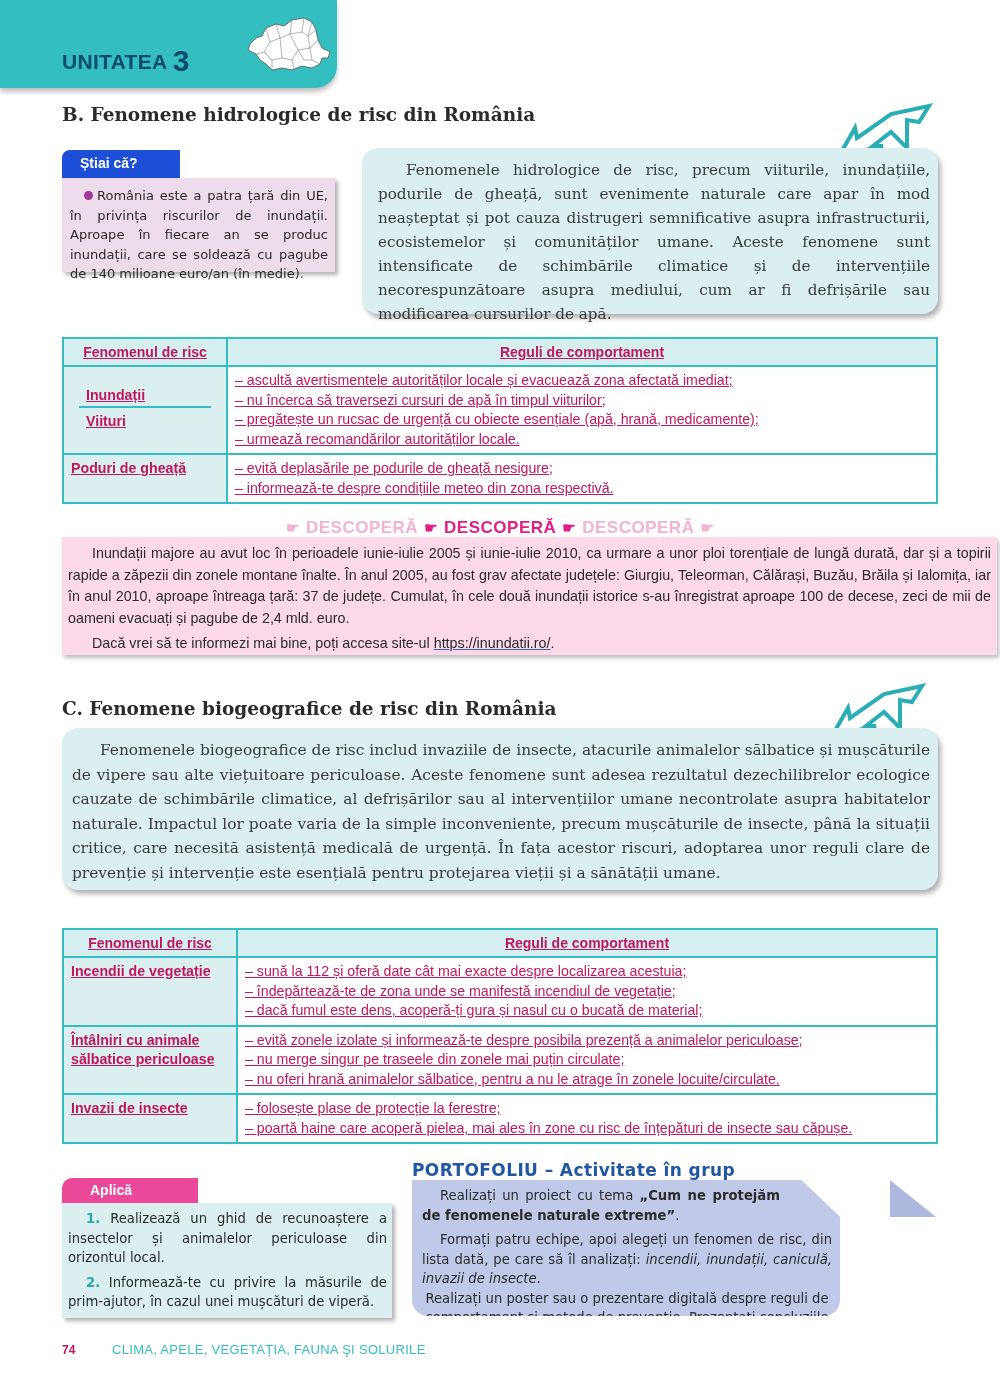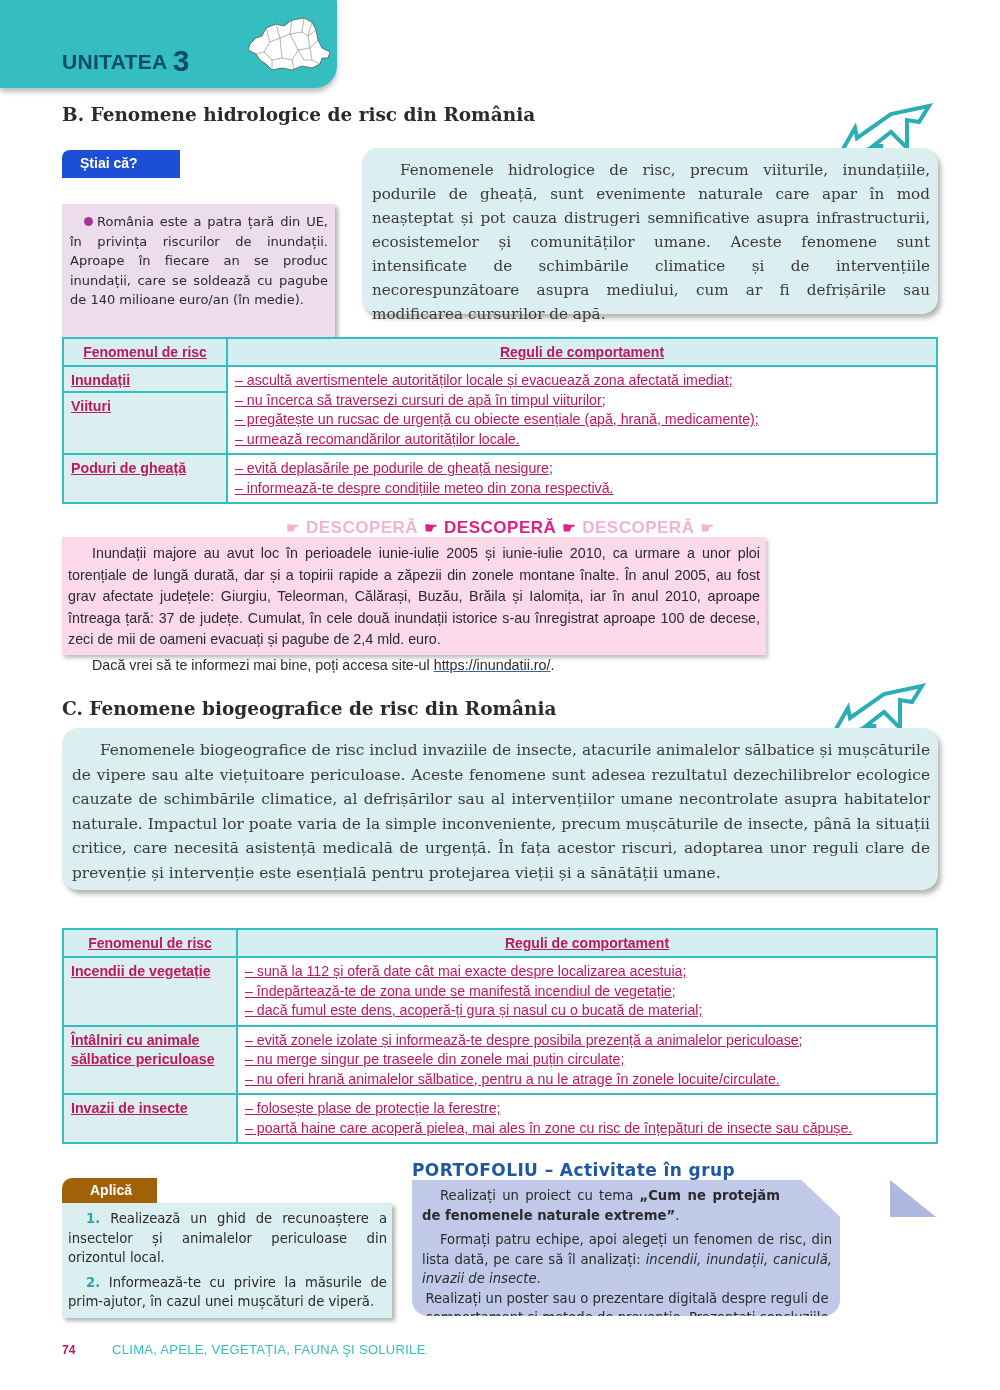--- a/index.html
+++ b/index.html
@@ -27,72 +27,72 @@
   .arrow-icon { position: absolute; width: 105px; height: 62px; }
 
   
   .stiai-tab {
     position: absolute; left: 62px; top: 150px; width: 118px; height: 28px;
     background: #1d4ed8; color: #fff; font-weight: bold; font-size: 14px;
     padding: 5px 0 0 18px; border-top-left-radius: 8px;
     font-family: "Liberation Sans", sans-serif;
   }
   .stiai-box {
-    position: absolute; left: 62px; top: 178px; width: 273px; height: 138px;
+    position: absolute; left: 62px; top: 178px; width: 273px; height: 94px;
     background: #ecdcec; padding: 8px 7px 0 8px;
     font-size: 13px; line-height: 19.5px; text-align: justify;
     box-shadow: 3px 3px 4px rgba(0,0,0,0.3);
-    font-family: "DejaVu Sans", sans-serif; color: #2b2b2b; margin-top: 26px;
+    font-family: "DejaVu Sans", sans-serif; color: #2b2b2b;
   }
   .bullet { display: inline-block; width: 9px; height: 9px; border-radius: 50%; background: #a0379a; margin: 0 4px 0 14px; }
 
   .intro-box {
     position: absolute; background: #dbeef0; border-radius: 16px;
     box-shadow: 3px 4px 5px rgba(0,0,0,0.3);
     font-family: "DejaVu Serif", serif; color: #3a3a3a; text-align: justify;
   }
   .intro-box p { text-indent: 28px; }
 
   table.rules {
     position: absolute; left: 62px; border-collapse: collapse;
     font-family: "Liberation Sans", sans-serif; font-size: 14.2px; color: #be185d; text-decoration: underline;
   }
   table.rules th {
     background: #d5eef0; border: 2px solid #34bec0; font-weight: bold;
     height: 28px; font-size: 14px;
   }
   table.rules td { border: 2px solid #34bec0; vertical-align: top; padding: 4px 7px; line-height: 19.5px; }
   table.rules td.phen { background: #dbeef0; font-weight: bold; }
-  table.rules td.phen.split { padding: 0; }
+  table.rules td.phen.split { padding: 15px; }
   .split-cell > div { padding: 4px 7px; }
   .split-cell > div:first-child { border-bottom: 2px solid #34bec0; height: 26px; }
 
   .descopera-row {
     position: absolute; left: 280px; top: 518px; width: 470px; height: 22px;
     font-family: "Liberation Sans", sans-serif; font-weight: bold; font-size: 17px;
     letter-spacing: 0.5px; white-space: nowrap;
   }
   .desc-faint { color: #f2b2d2; }
   .desc-strong { color: #e01e86; }
   .hand { font-size: 15px; margin: 0 6px; color: #f2b2d2; }
   .hand.strong { color: #e01e86; }
 
   .descopera-box {
-    position: absolute; left: 62px; top: 537px; width: 704px; height: 118px;
+    position: absolute; left: 62px; top: 537px; width: 935px; height: 118px;
     background: #fbd9e8; padding: 6px 6px 0 6px;
     font-family: "Liberation Sans", sans-serif; font-size: 14.3px; line-height: 21.5px; color: #2b2b2b;
     text-align: justify; box-shadow: 2px 3px 4px rgba(0,0,0,0.25);
   }
   .descopera-box p { text-indent: 24px; }
   .descopera-box p + p { margin-top: 4px; }
   .link { color: #2b2b2b; text-decoration: underline; text-decoration-color: #3b5fb0; }
 
   .aplica-tab {
-    position: absolute; left: 62px; top: 1178px; width: 95px; height: 26px;
-    background: #a16207; color: #fff; font-weight: bold; font-size: 14px;
+    position: absolute; left: 62px; top: 1178px; width: 136px; height: 26px;
+    background: #ec4899; color: #fff; font-weight: bold; font-size: 14px;
     padding: 4px 0 0 28px; border-top-left-radius: 10px;
     font-family: "Liberation Sans", sans-serif;
   }
   .aplica-box {
     position: absolute; left: 62px; top: 1203px; width: 330px; height: 115px;
     background: #dbeef0; padding: 6px 5px 0 6px;
     font-size: 13.2px; line-height: 19.5px; text-align: justify;
     box-shadow: 3px 3px 4px rgba(0,0,0,0.3); color: #2b2b2b;
   }
   .aplica-box p { text-indent: 18px; }
@@ -140,21 +140,21 @@
 
 <svg class="arrow-icon" style="left:835px; top:98px;" viewBox="0 0 105 62">
   <path d="M4,58 L20,30 L22,40 L56,16 L94,8 L84,24 L72,22 L72,50 L56,34 L38,48 L48,48 Z" fill="#ffffff" stroke="#2aaeb5" stroke-width="4" stroke-linejoin="miter"></path>
 </svg>
 
 <div class="stiai-tab">Știai că?</div>
 <div class="stiai-box">
   <span class="bullet"></span><span>România este a patra țară din UE, în privința riscurilor de inundații. Aproape în fiecare an se produc inundații, care se soldează cu pagube de 140 milioane euro/an (în medie).</span>
 </div>
 
-<div class="intro-box" style="left:362px; top:148px; width:576px; height:166px; padding:10px 8px 0 10px; font-size:15.2px; line-height:24px;">
+<div class="intro-box" style="left:362px; top:148px; width:576px; height:166px; padding:10px 8px 0 16px; font-size:15.2px; line-height:24px;">
   <p>Fenomenele hidrologice de risc, precum viiturile, inundațiile, podurile de gheață, sunt evenimente naturale care apar în mod neașteptat și pot cauza distrugeri semnificative asupra infrastructurii, ecosistemelor și comunităților umane. Aceste fenomene sunt intensificate de schimbările climatice și de intervențiile necorespunzătoare asupra mediului, cum ar fi defrișările sau modificarea cursurilor de apă.</p>
 </div>
 
 <table class="rules" style="top:337px; width:876px;">
   <colgroup>
       <col style="width:164px">
       <col>
     </colgroup>
   <thead>
     <tr>

